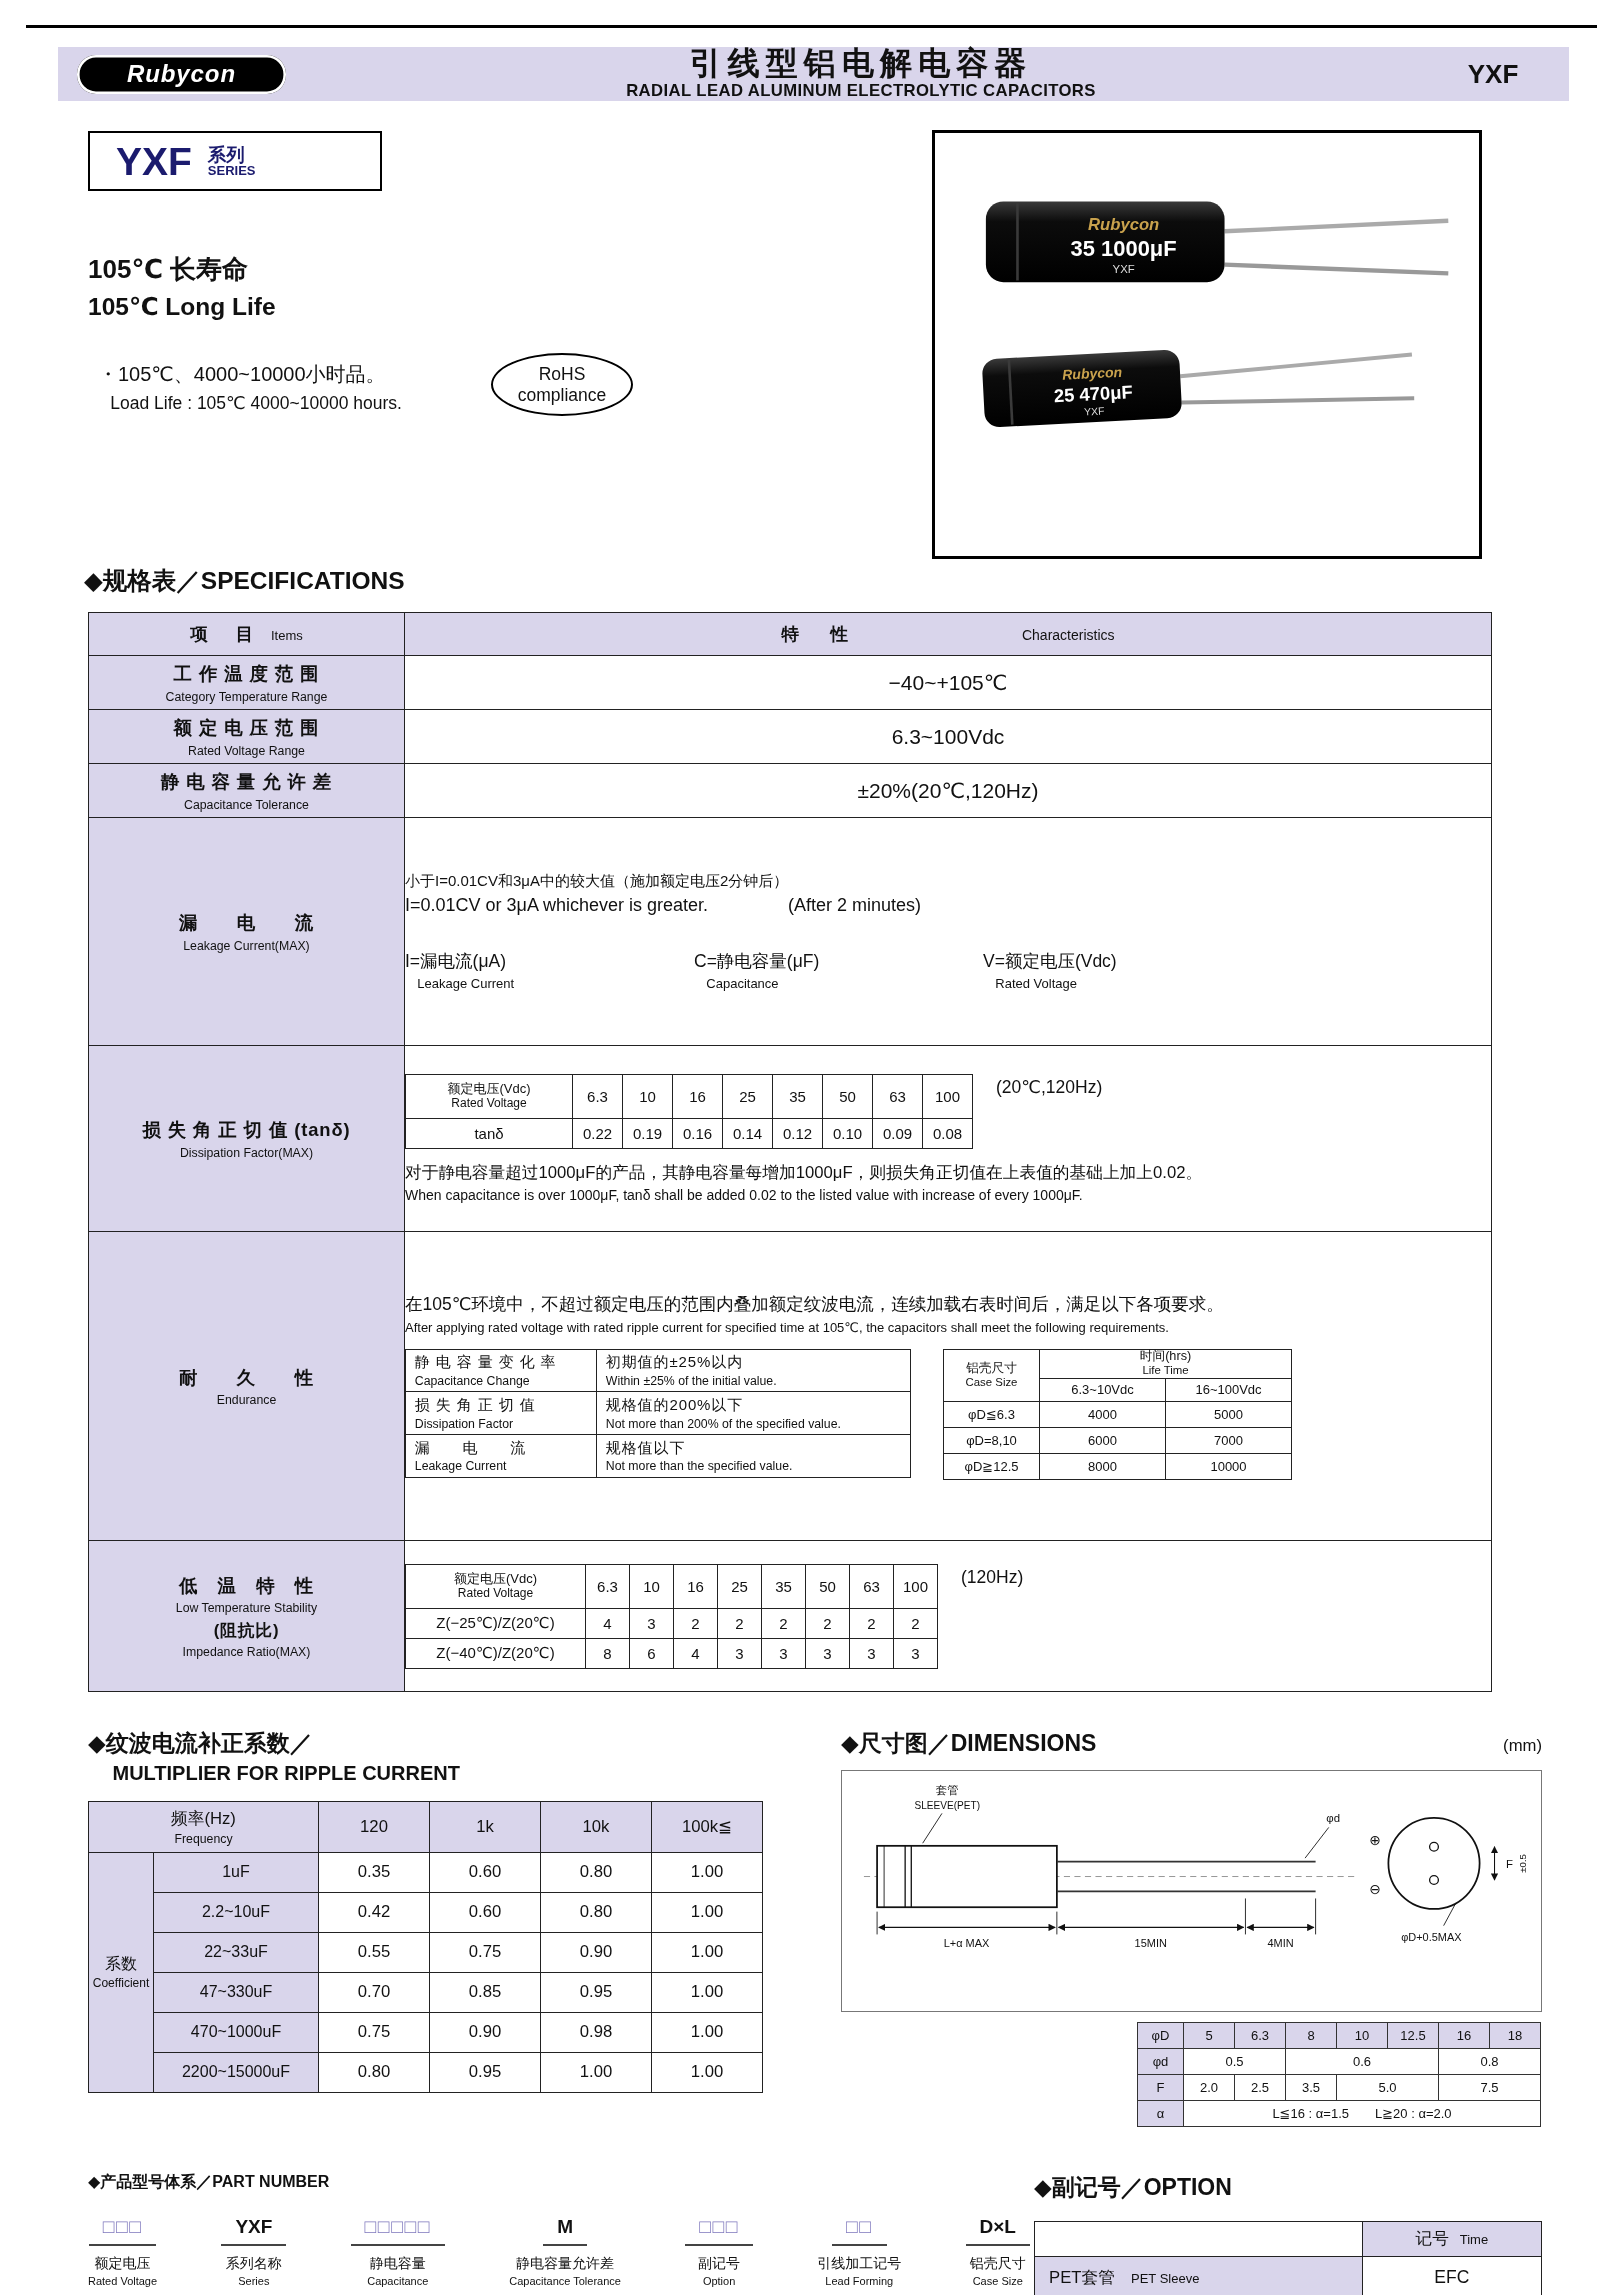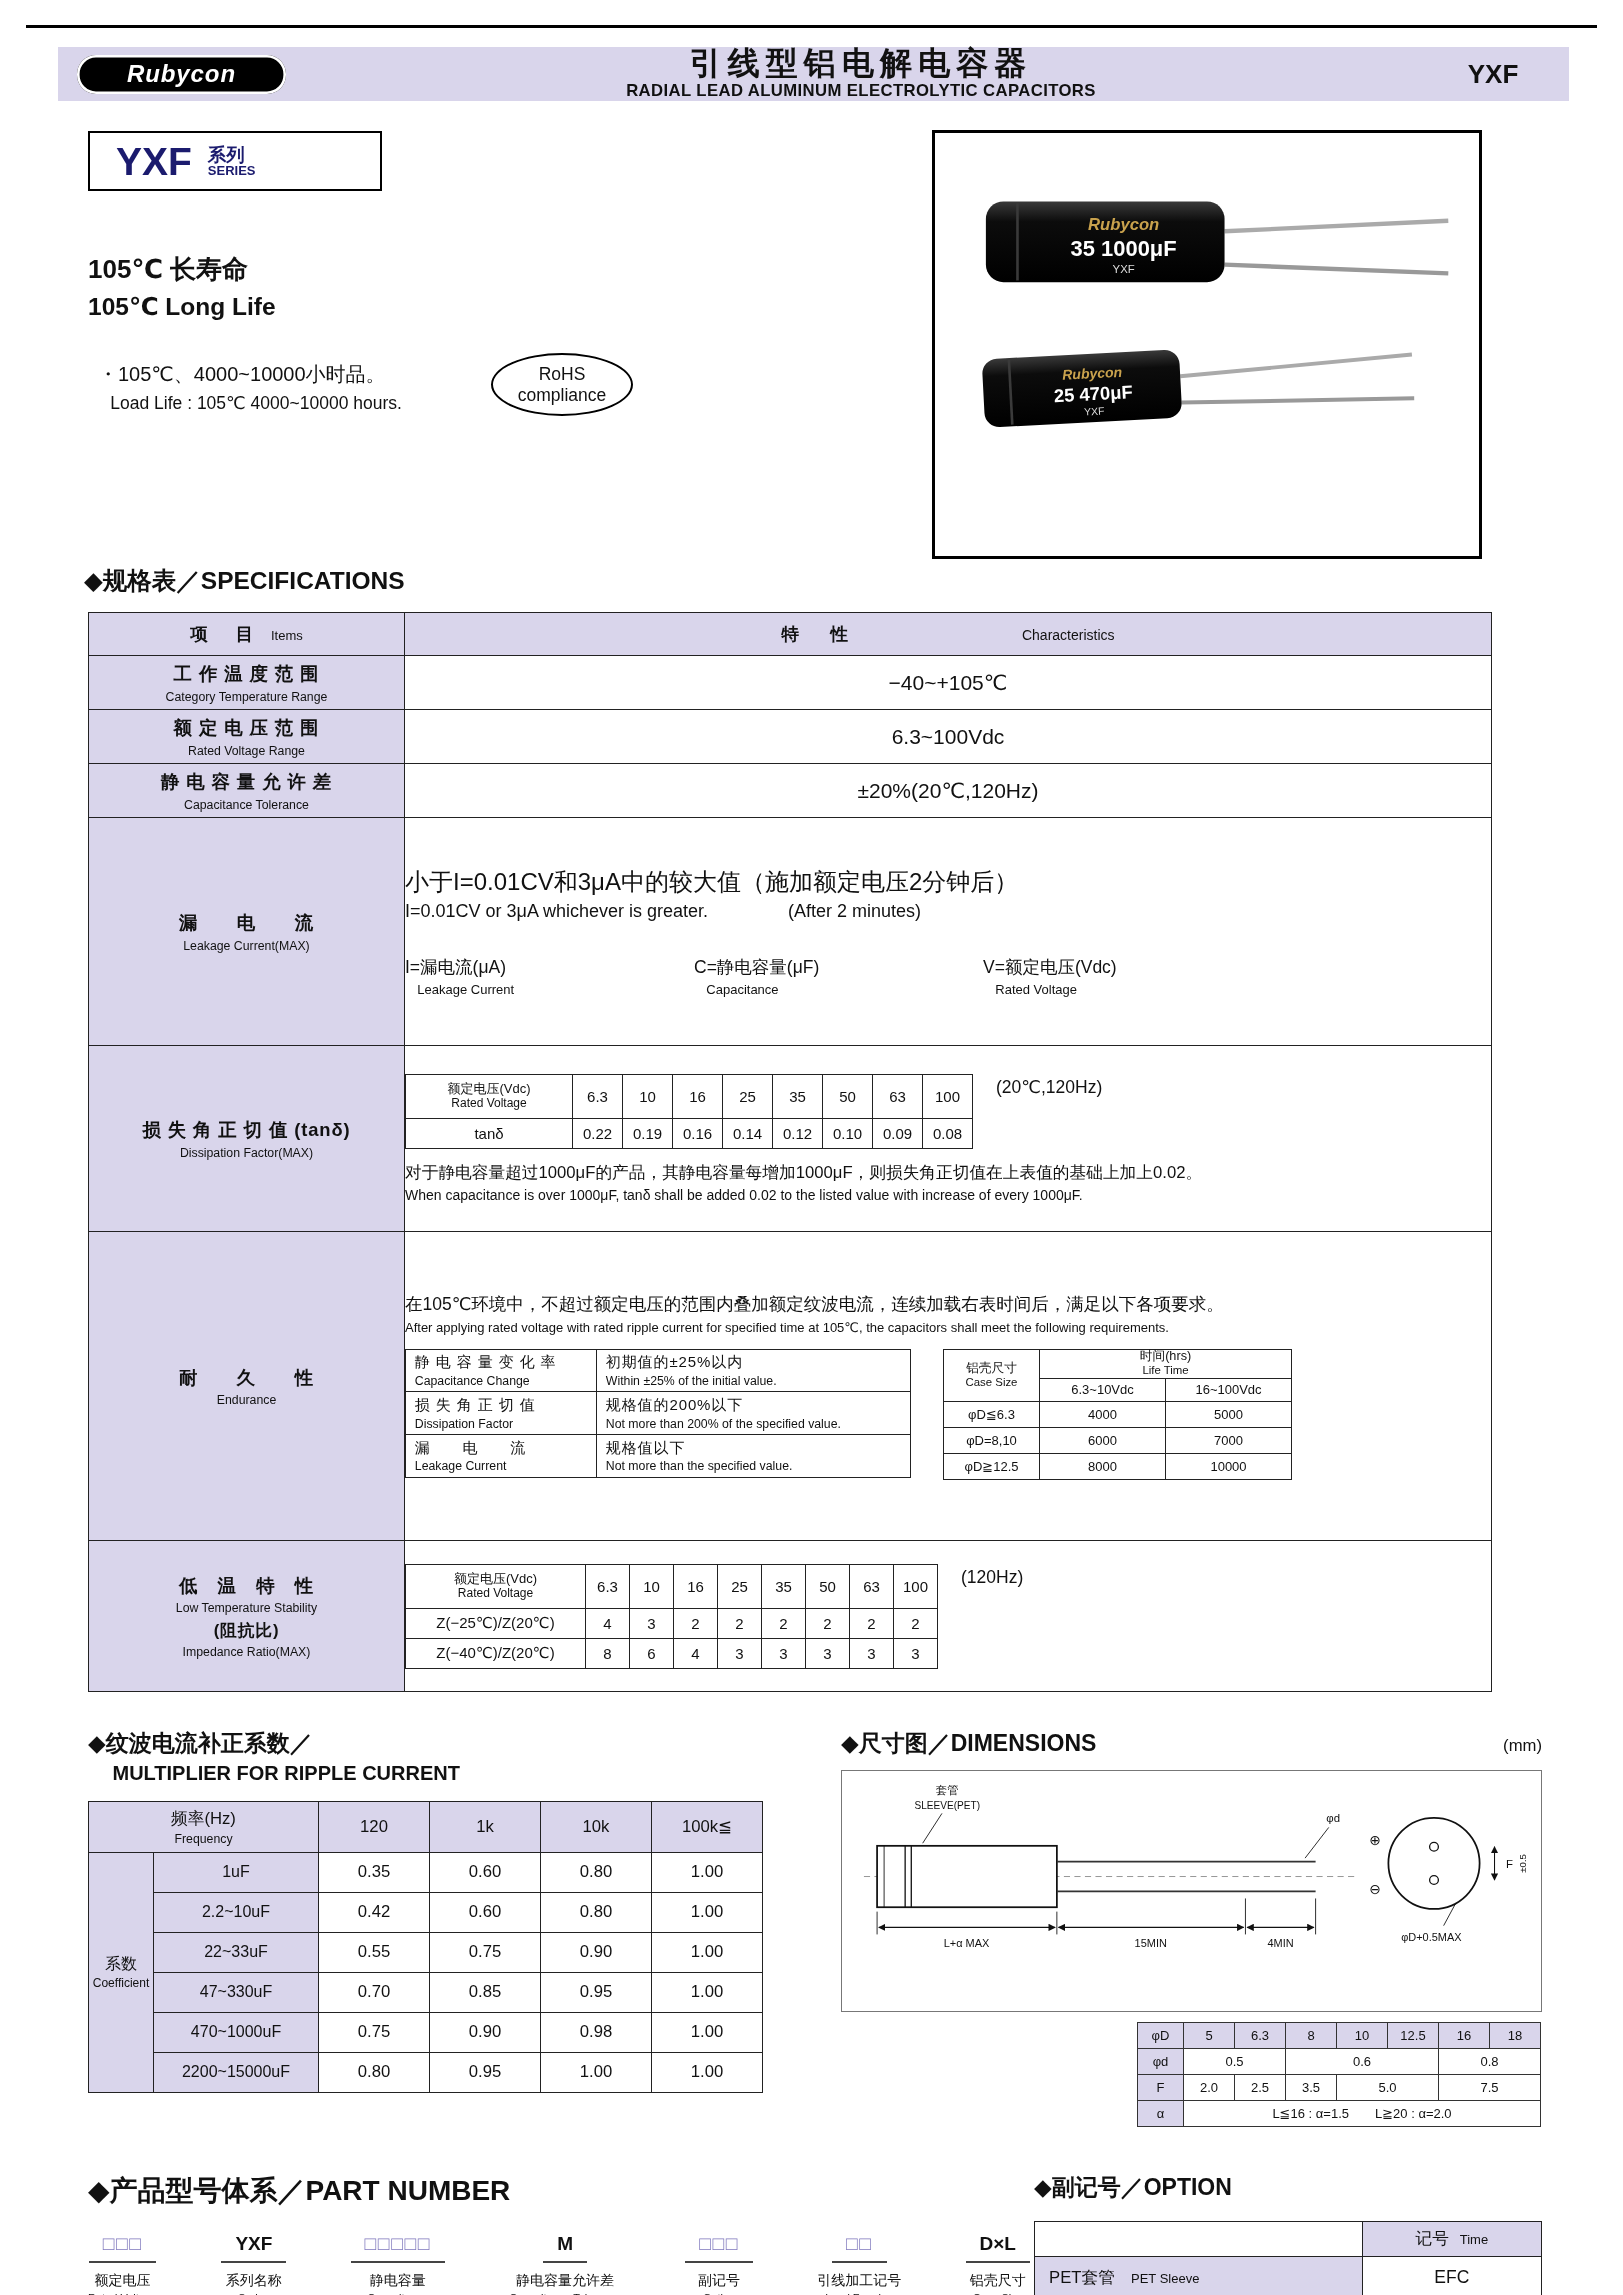--- a/index.html
+++ b/index.html
@@ -53,21 +53,21 @@
 .head-items .cn{font-size:17.5px;font-weight:bold;letter-spacing:5.3px;}
 .head-items .en{font-size:13px;}
 .head-char{display:flex;align-items:baseline;justify-content:center;gap:167px;}
 .head-char .cn{font-size:17.5px;font-weight:bold;letter-spacing:7px;}
 .head-char .en{font-size:14px;}
 .item-cell{background:#d9d5eb;text-align:center;}
 .item-cn{font-size:18.4px;font-weight:bold;letter-spacing:0.9px;}
 .item-en{font-size:12.3px;margin-top:3.5px;}
 .val-center{font-size:21px;text-align:center;}
 .leak-cell{padding:17.5px 19px 12.3px 17.5px;vertical-align:top;}
-.leak-cn{font-size:24px;}
+.leak-cn{font-size:15px;}
 .leak-en{font-size:18px;margin-top:3.5px;}
 .after2{margin-left:75px;}
 .leak-legend{display:flex;margin-top:33px;}
 .leg{width:289px;}
 .leg:last-child{width:auto;}
 .leg-cn{font-size:17.5px;}
 .leg-en{font-size:13px;margin-left:12.3px;margin-top:2.6px;}
 .df-cell{padding:12.3px 16px;vertical-align:top;}
 .df-top{display:flex;align-items:flex-start;gap:23px;}
 .mini{border-collapse:collapse;}
@@ -122,21 +122,21 @@
 .dims-unit{margin-left:auto;font-size:16.7px;}
 .dia-box{margin-top:10.5px;height:242px;border:1.3px solid #777;background:#fff;}
 .dia-box svg{display:block;width:100%;height:100%;}
 .dim-table{margin-top:10.5px;margin-left:296px;border-collapse:collapse;}
 .dim-table td{border:1.3px solid #333;text-align:center;font-size:13px;height:26px;background:#fff;}
 .dim-table td.dlab{background:#d9d5eb;font-size:13px;}
 .dim-table tr.first td{background:#d9d5eb;}
 
 
 .part-section{position:absolute;left:88px;top:2172px;width:942px;}
-.part-heading{font-size:28px;font-weight:bold;}
+.part-heading{font-size:16px;font-weight:bold;}
 .segments{display:flex;justify-content:space-between;margin-top:23px;}
 .seg{text-align:center;}
 .seg-code{display:inline-block;font-size:19px;font-weight:bold;padding:0 14px 6.1px;border-bottom:2.2px solid #444;}
 .seg-code.squares{color:#7f78bd;letter-spacing:1.8px;font-weight:normal;}
 .seg-cn{font-size:14px;margin-top:8.8px;}
 .seg-en{font-size:11px;margin-top:1.8px;}
 
 
 .option-section{position:absolute;left:1034px;top:2172px;width:508px;}
 .option-heading{font-size:23px;font-weight:bold;}

